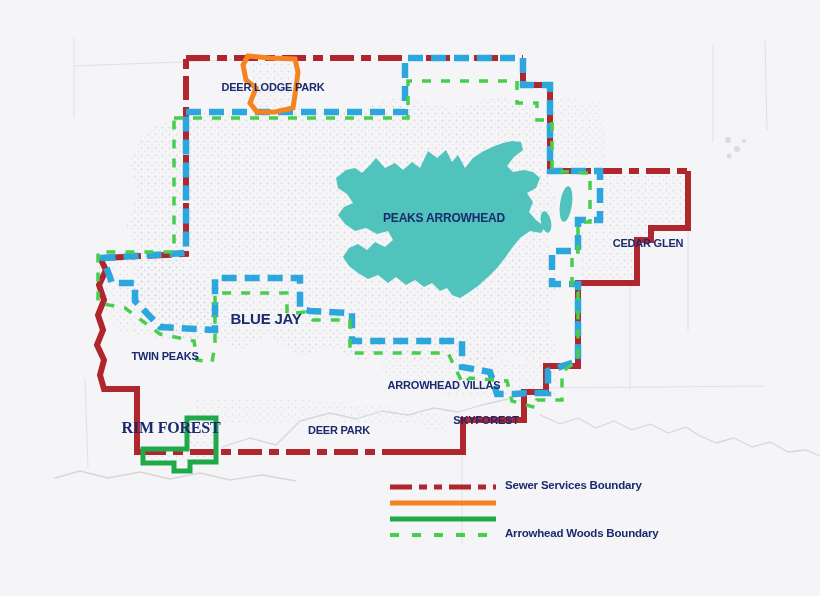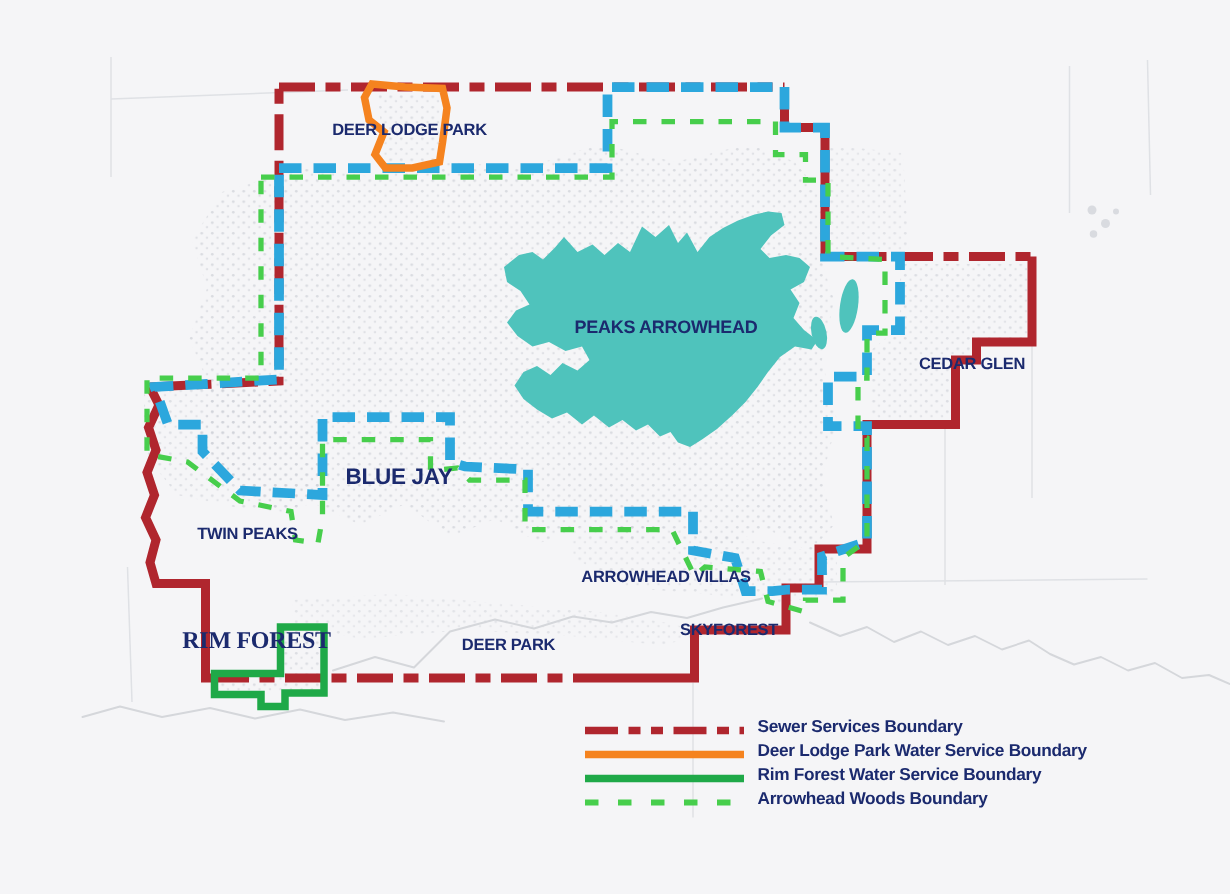--- a/index.html
+++ b/index.html
@@ -87,27 +87,25 @@
       <div class="legend-row">
         <svg width="106" height="8">
           <line x1="0" y1="4" x2="106" y2="4" stroke="#b0262e" stroke-width="5" stroke-linecap="butt" stroke-dasharray="22 7 8 7 8 7"></line>
         </svg>
         <span class="legend-label" style="color: rgb(27, 42, 110);">Sewer Services Boundary</span>
       </div>
       <div class="legend-row">
         <svg width="106" height="8">
           <line x1="0" y1="4" x2="106" y2="4" stroke="#f5831f" stroke-width="5" stroke-linecap="butt"></line>
         </svg>
-        <span class="legend-label" style="color: rgb(27, 42, 110);">Deer Lodge Park Water Service Boundary</span>
       </div>
       <div class="legend-row">
         <svg width="106" height="8">
           <line x1="0" y1="4" x2="106" y2="4" stroke="#1fa948" stroke-width="5" stroke-linecap="butt"></line>
         </svg>
-        <span class="legend-label" style="color: rgb(27, 42, 110);">Rim Forest Water Service Boundary</span>
       </div>
       <div class="legend-row">
         <svg width="106" height="8">
           <line x1="0" y1="4" x2="106" y2="4" stroke="#47ce4c" stroke-width="4" stroke-linecap="butt" stroke-dasharray="9 13"></line>
         </svg>
         <span class="legend-label" style="color: rgb(27, 42, 110);">Arrowhead Woods Boundary</span>
       </div>
     </div>
 </div>
 

